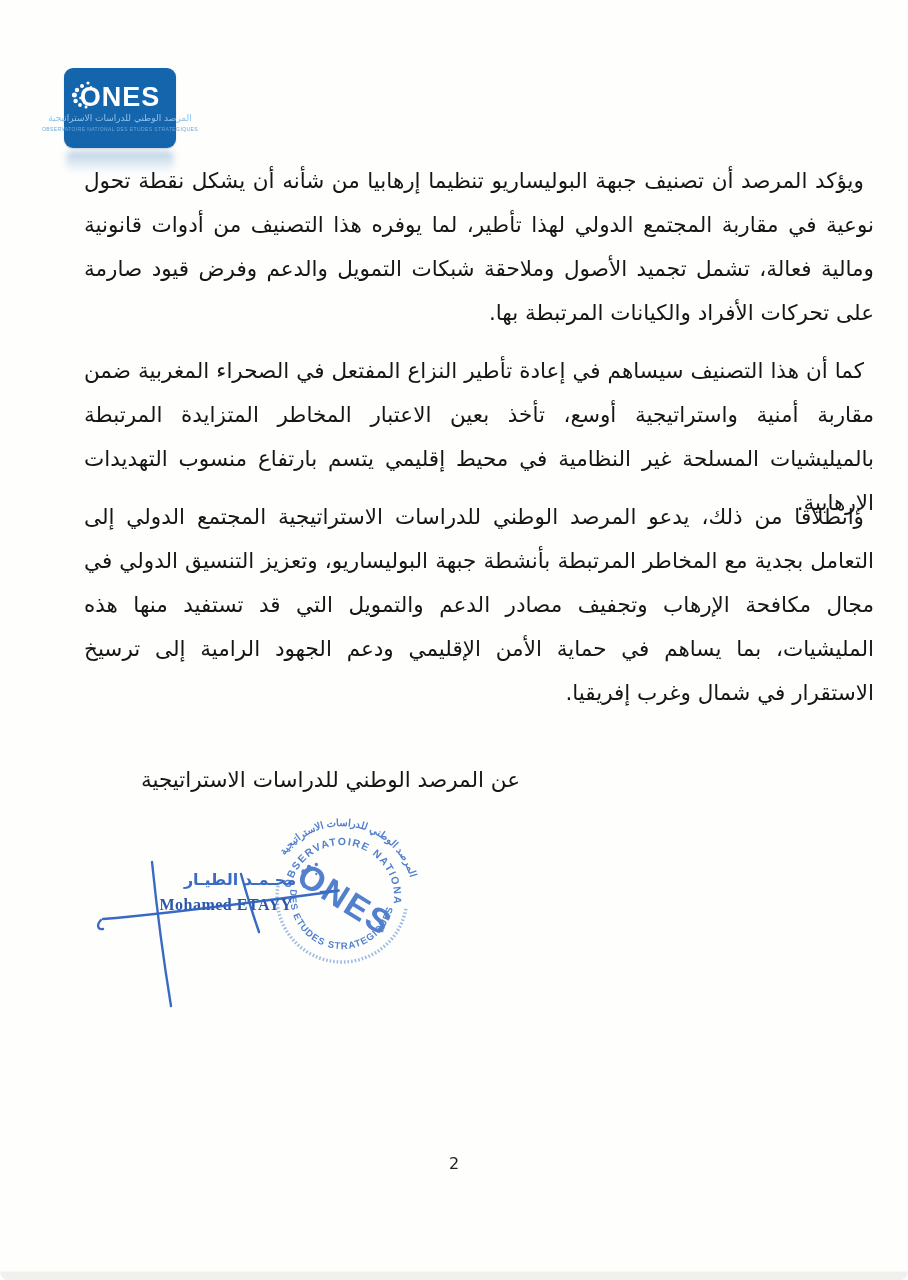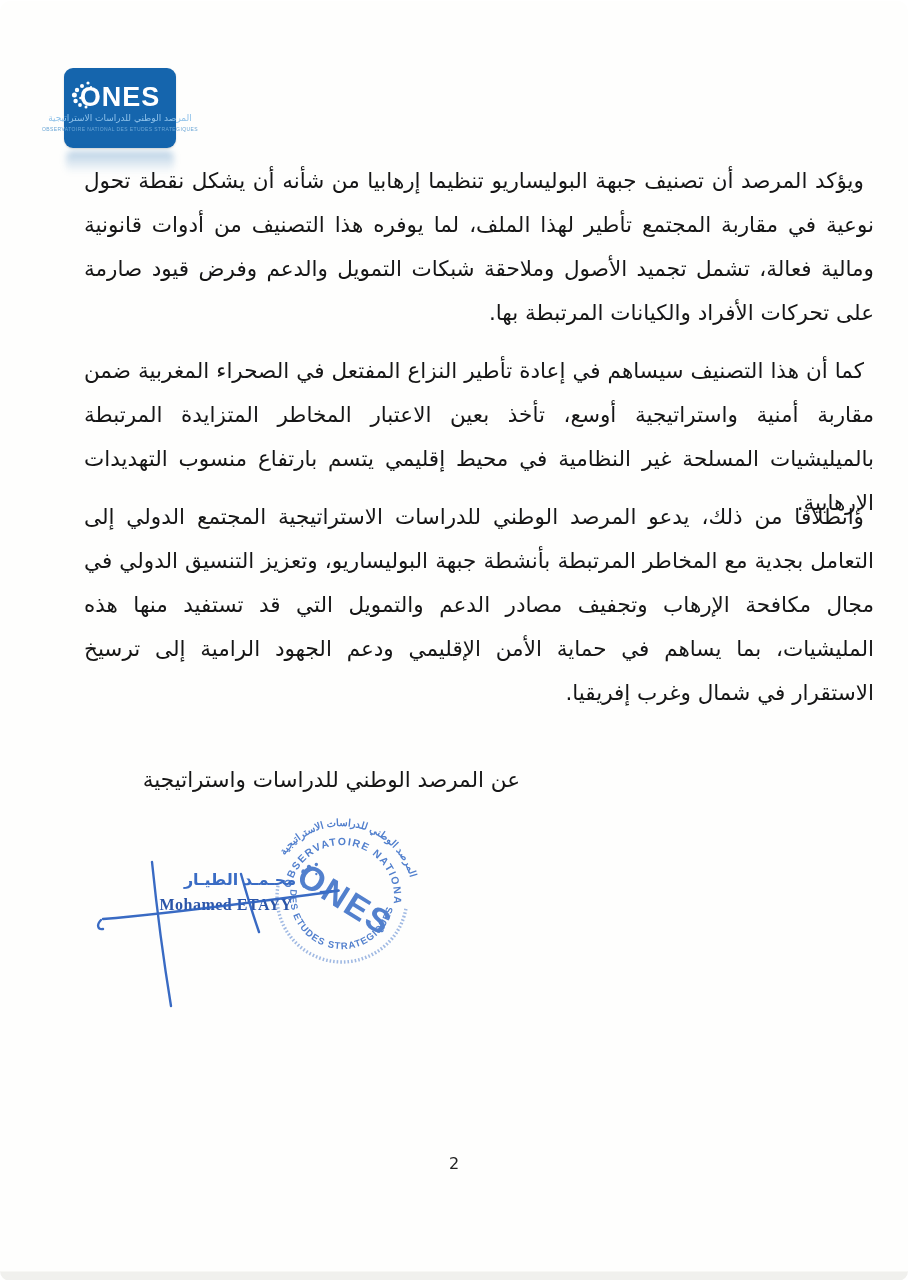--- a/index.html
+++ b/index.html
@@ -93,25 +93,25 @@
           </g>
         </svg>
       </span>
       <span class="logo-title">ONES</span>
     </div>
     <div class="logo-sub-ar">المرصد الوطني للدراسات الاستراتيجية</div>
     <div class="logo-sub-la">OBSERVATOIRE NATIONAL DES ETUDES STRATEGIQUES</div>
   </div>
   <div class="logo-reflection"></div>
 
-  <p class="para p1">ويؤكد المرصد أن تصنيف جبهة البوليساريو تنظيما إرهابيا من شأنه أن يشكل نقطة تحول نوعية في مقاربة المجتمع تأطير لهذا الملف، لما يوفره هذا التصنيف من أدوات قانونية ومالية فعالة، تشمل تجميد الأصول وملاحقة شبكات التمويل والدعم وفرض قيود صارمة على تحركات الأفراد والكيانات المرتبطة بها.</p>
+  <p class="para p1">ويؤكد المرصد أن تصنيف جبهة البوليساريو تنظيما إرهابيا من شأنه أن يشكل نقطة تحول نوعية في مقاربة المجتمع الدولي لهذا تأطير، لما يوفره هذا التصنيف من أدوات قانونية ومالية فعالة، تشمل تجميد الأصول وملاحقة شبكات التمويل والدعم وفرض قيود صارمة على تحركات الأفراد والكيانات المرتبطة بها.</p>
   <p class="para p2">كما أن هذا التصنيف سيساهم في إعادة تأطير النزاع المفتعل في الصحراء المغربية ضمن مقاربة أمنية واستراتيجية أوسع، تأخذ بعين الاعتبار المخاطر المتزايدة المرتبطة بالميليشيات المسلحة غير النظامية في محيط إقليمي يتسم بارتفاع منسوب التهديدات الإرهابية.</p>
   <p class="para p3">وانطلاقا من ذلك، يدعو المرصد الوطني للدراسات الاستراتيجية المجتمع الدولي إلى التعامل بجدية مع المخاطر المرتبطة بأنشطة جبهة البوليساريو، وتعزيز التنسيق الدولي في مجال مكافحة الإرهاب وتجفيف مصادر الدعم والتمويل التي قد تستفيد منها هذه المليشيات، بما يساهم في حماية الأمن الإقليمي ودعم الجهود الرامية إلى ترسيخ الاستقرار في شمال وغرب إفريقيا.</p>
 
-  <div class="closing">عن المرصد الوطني للدراسات واستراتيجية</div>
+  <div class="closing">عن المرصد الوطني للدراسات الاستراتيجية</div>
 
   <div class="sig-name-ar">محـمـد الطيـار</div>
   <div class="sig-name-la">Mohamed ETAYY</div>
   <svg class="sig-strokes" width="330" height="200" viewBox="0 0 330 200">
     <g fill="none" stroke="#2f63c0" stroke-width="2.4" stroke-linecap="round" opacity="0.95">
       <path d="M 6 104 c -5 5 -3 10 2 9"></path>
       <path d="M 8 103 C 60 99 130 90 205 80 S 222 77 226 76"></path>
       <path d="M 57 46 C 61 85 67 135 76 190"></path>
       <path d="M 146 58 C 151 76 157 96 164 116"></path>
     </g>

